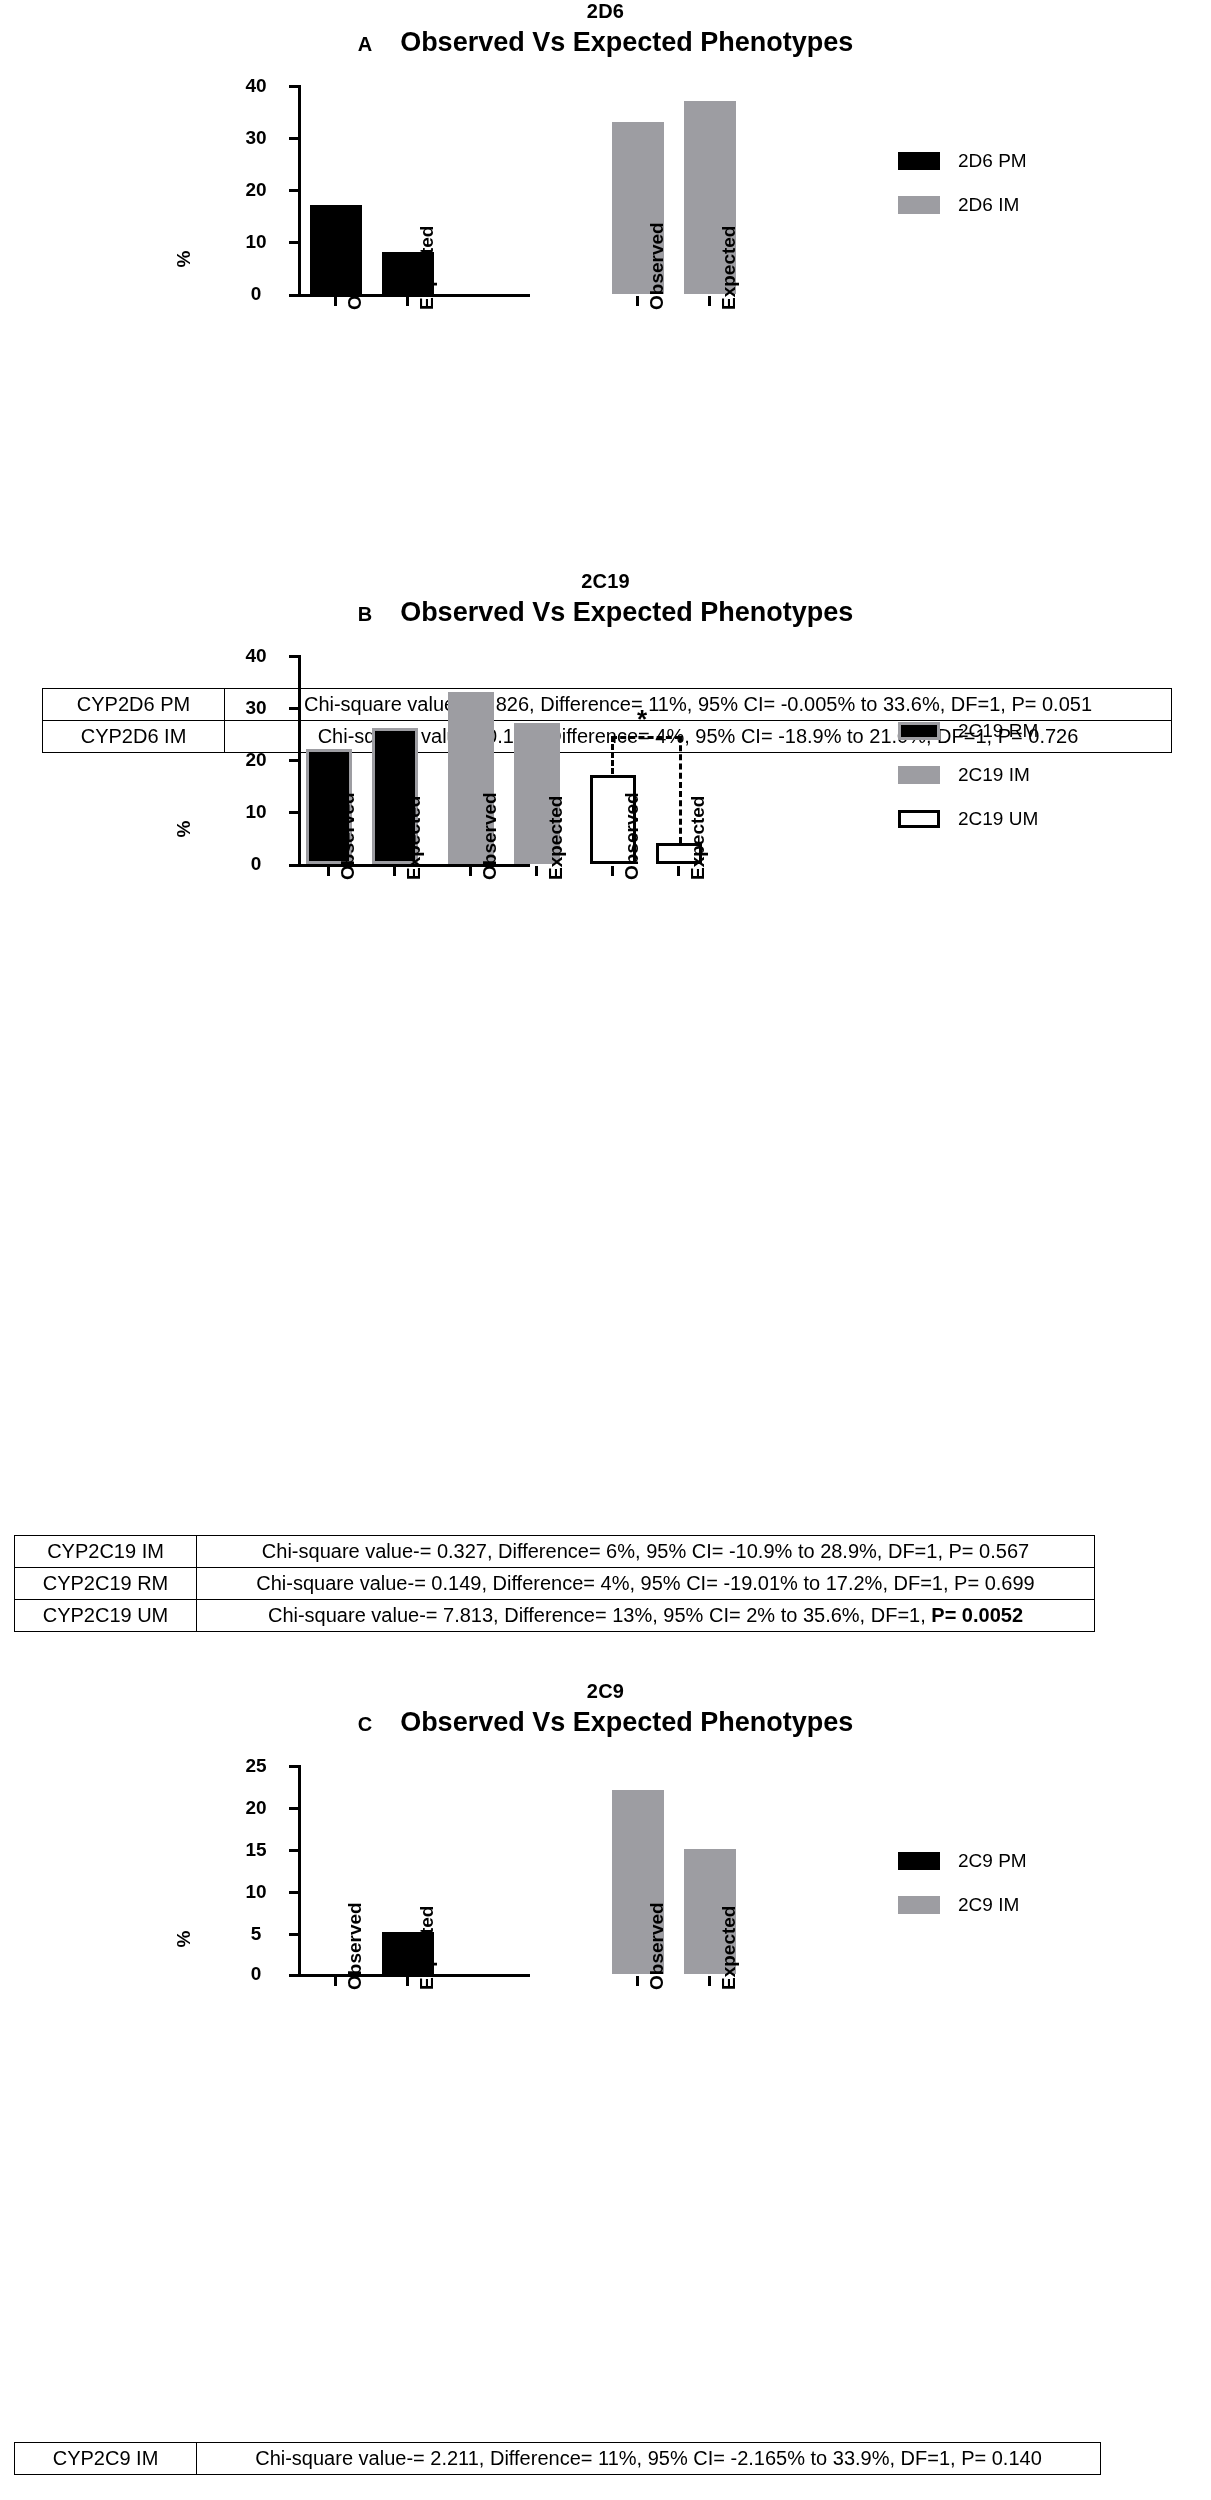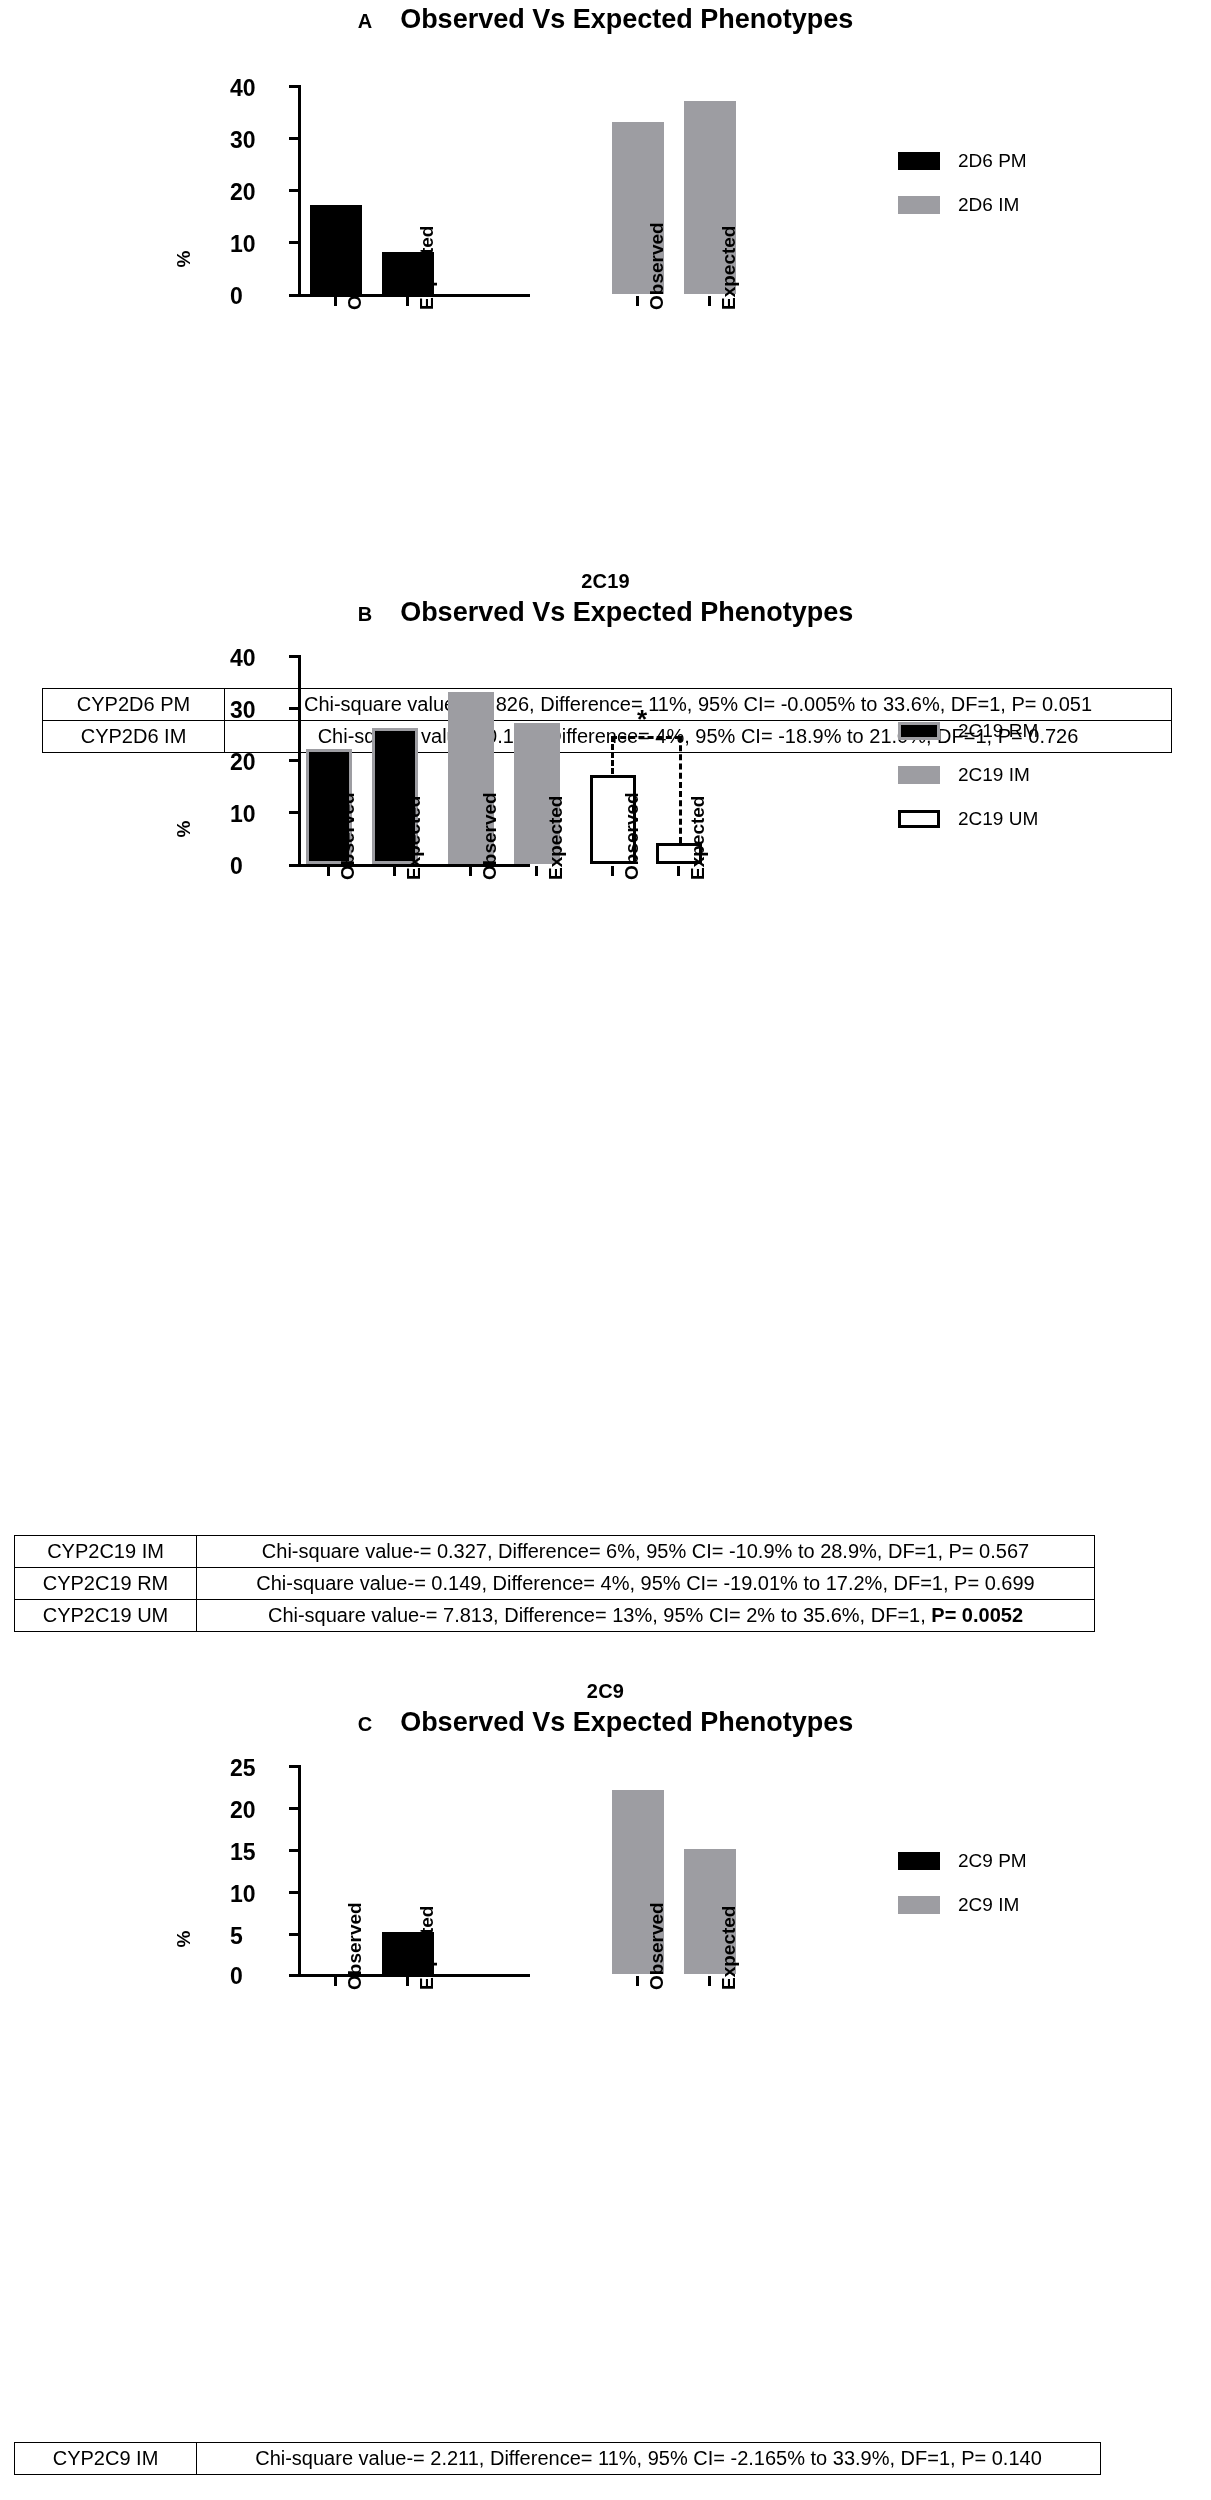--- a/index.html
+++ b/index.html
@@ -36,22 +36,22 @@
     transform: rotate(-90deg);
     transform-origin: 50% 50%;
     white-space: nowrap;
   }
 
   .axis-v { position: absolute; background: #000; width: 3px; }
   .axis-h { position: absolute; background: #000; height: 3px; }
   .tick-y { position: absolute; background: #000; height: 3px; width: 10px; }
   .tick-x { position: absolute; background: #000; width: 3px; height: 10px; }
   .tick-lbl-y {
-    position: absolute; font-weight: bold; font-size: 23px;
-    text-align: left; white-space: nowrap;
+    position: absolute; font-weight: bold; font-size: 19px;
+    text-align: center; white-space: nowrap;
   }
   .bar { position: absolute; }
   .bar.black { background: #000000; }
   .bar.gray  { background: #9d9da2; }
   .bar.rm    { background: #000000; border: 3px solid #9d9da2; }
   .bar.um    { background: #ffffff; border: 3px solid #000000; }
 
   .xcat {
     position: absolute;
     font-weight: bold; font-size: 19px;
@@ -93,20 +93,21 @@
   td.key { width: 182px; }
   td.val b { font-weight: bold; }
 </style>
 </head>
 <body>
 
 <div class="page">
 
   <div class="panel" style="top:0px;left:0px;">
     <div class="titles">
+      <div class="sup-title">2D6</div>
       <div class="main-title-row">
         <span class="panel-letter">A</span>
         <span class="main-title">Observed Vs Expected Phenotypes</span>
       </div>
     </div>
 
     <div class="chart-wrap" style="position:absolute;top:70px;left:0;width:1211px;height:330px;">
 
       <div class="ylabel" style="left:176px;top:178px;">%</div>
 

